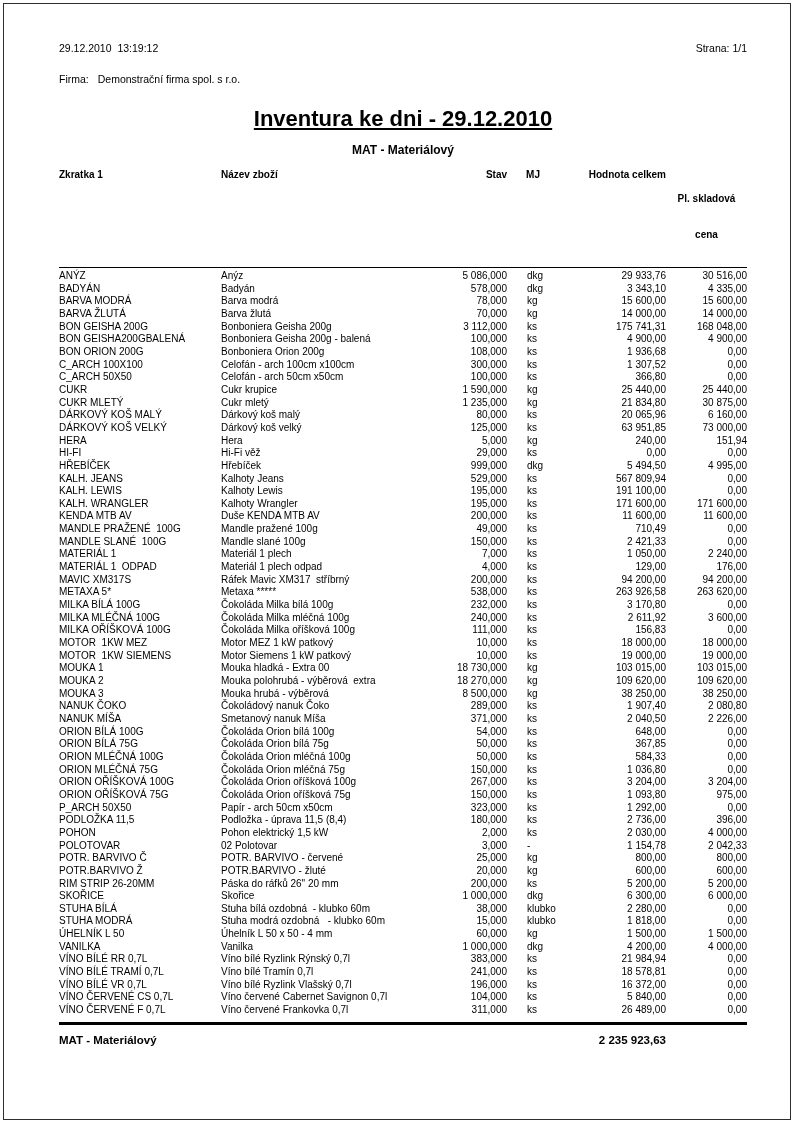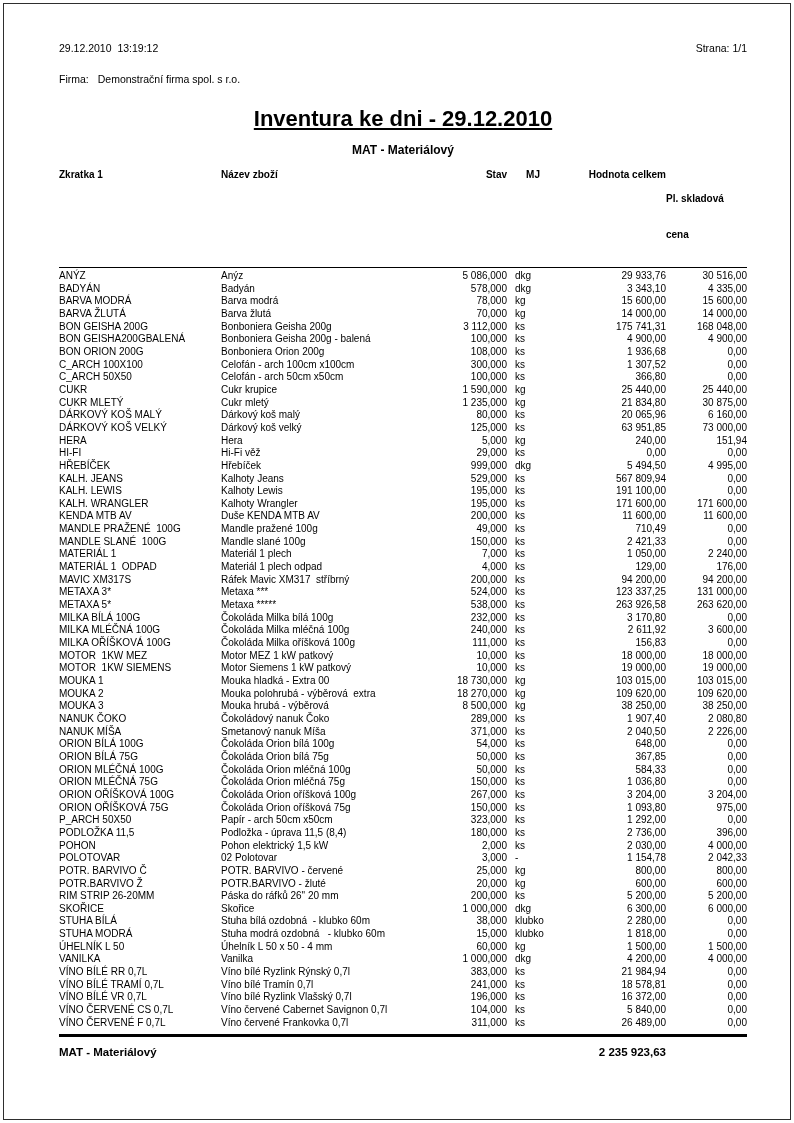--- a/index.html
+++ b/index.html
@@ -76,30 +76,30 @@
     font-weight: bold;
     vertical-align: top;
     text-align: left;
     padding: 0 0 2px 0;
     border-bottom: 1px solid #000;
     line-height: 12px;
     white-space: pre;
   }
   table.inv thead th.num { text-align: right; }
   table.inv thead th.mj  { padding-left: 8px; text-align: center; }
-  table.inv thead th .hdr-line { display: block; text-align: left; }
+  table.inv thead th .hdr-line { display: block; text-align: center; }
   table.inv tbody td {
     padding: 0;
     line-height: 12.65px;
     white-space: pre;
     overflow: visible;
   }
   table.inv tbody tr:first-child td { padding-top: 2px; }
   table.inv td.num { text-align: right; }
-  table.inv td.mj  { padding-left: 8px; }
+  table.inv td.mj  { padding-left: 20px; }
   .report-footer {
     margin-top: 5px;
     border-top: 3px solid #000;
     padding-top: 8px;
     display: flex;
     font-size: 11.5px;
     font-weight: bold;
     line-height: 14px;
   }
   .report-footer .footer-total {
@@ -346,28 +346,20 @@
       </tr>
         <tr>
         <td>MAVIC XM317S</td>
         <td>Ráfek Mavic XM317  stříbrný</td>
         <td class="num">200,000</td>
         <td class="mj">ks</td>
         <td class="num">94 200,00</td>
         <td class="num">94 200,00</td>
       </tr>
         <tr>
-        <td>METAXA 3*</td>
-        <td>Metaxa ***</td>
-        <td class="num">524,000</td>
-        <td class="mj">ks</td>
-        <td class="num">123 337,25</td>
-        <td class="num">131 000,00</td>
-      </tr>
-        <tr>
         <td>METAXA 5*</td>
         <td>Metaxa *****</td>
         <td class="num">538,000</td>
         <td class="mj">ks</td>
         <td class="num">263 926,58</td>
         <td class="num">263 620,00</td>
       </tr>
         <tr>
         <td>MILKA BÍLÁ 100G</td>
         <td>Čokoláda Milka bílá 100g</td>

